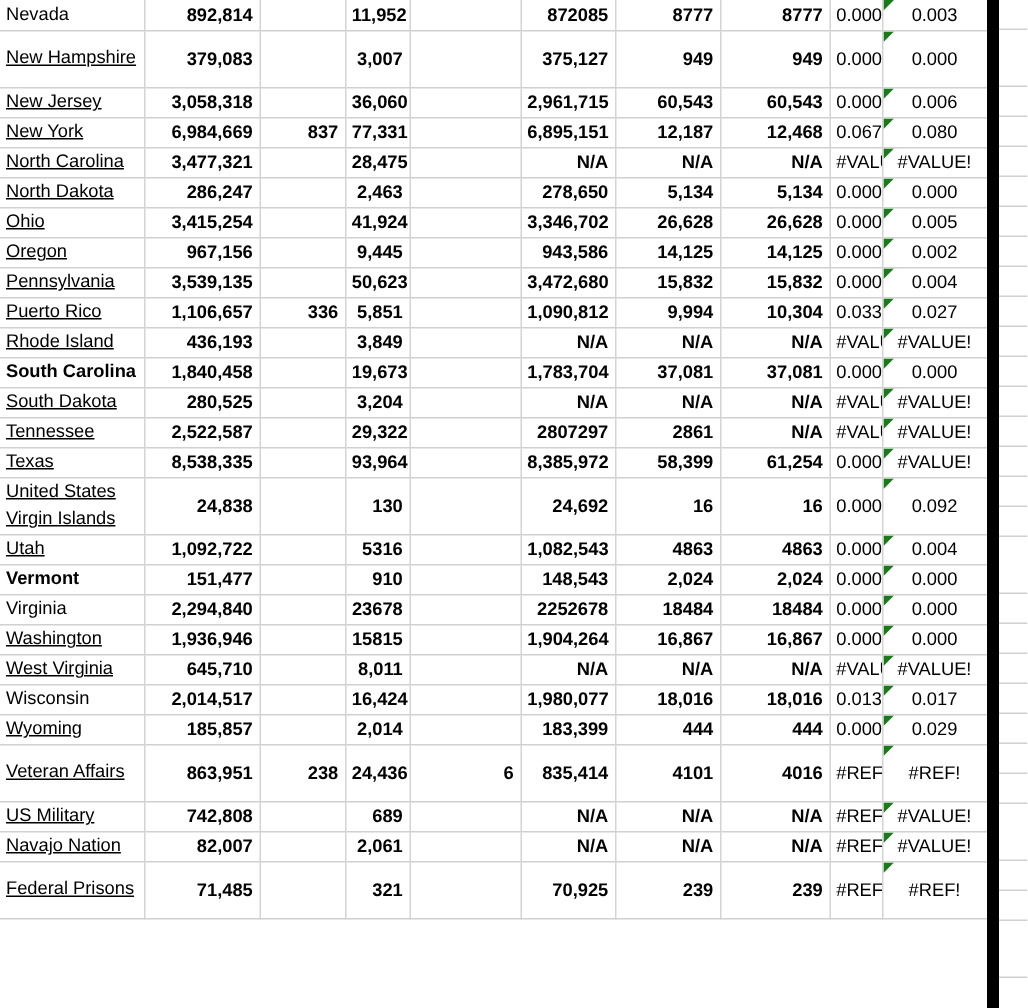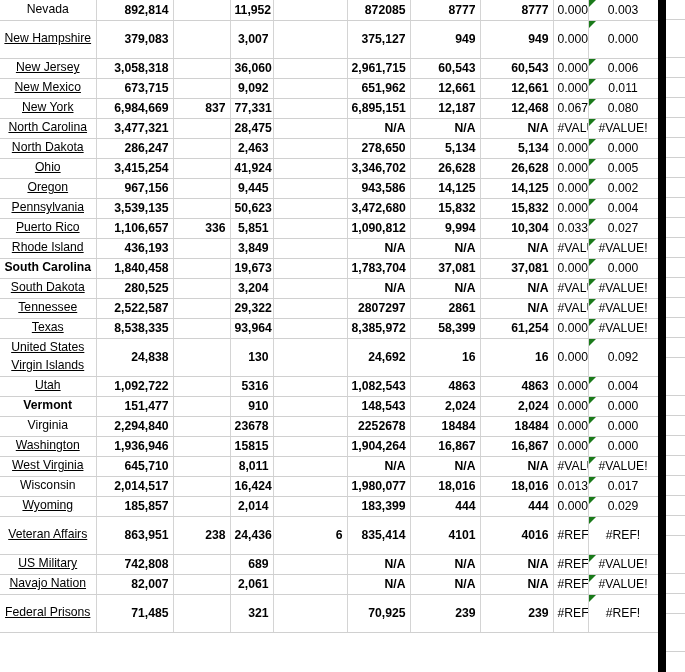--- a/index.html
+++ b/index.html
@@ -43,21 +43,21 @@
   .c2 { width: 57px; }
   .c3 { width: 43px; }
   .c4 { width: 74px; }
   .c5 { width: 63px; }
   .c6 { width: 70px; }
   .c7 { width: 73px; }
   .c8 { width: 35px; }
   .c9 { width: 70px; }
 
   td.name {
-    text-align: center;
+    text-align: left;
     border-right: 1px solid #c9c9c9;
     margin-top: 40px;
   }
   td.num {
     text-align: right;
     font-weight: bold;
   }
   td.plainnum {
     text-align: right;
   }
@@ -154,34 +154,20 @@
           </td>
           <td class="c1 num">3,058,318</td>
           <td class="c2 plainnum"></td>
           <td class="c3 num">36,060</td>
           <td class="c4 plainnum"></td>
           <td class="c5 num">2,961,715</td>
           <td class="c6 num">60,543</td>
           <td class="c7 num">60,543</td>
           <td class="c8 plainnum">0.000</td>
           <td class="c9 plainnum hascomment">0.006</td>
-        </tr>
-        <tr>
-          <td class="c0 name">
-            <span class="wrap underline">New Mexico</span>
-          </td>
-          <td class="c1 num">673,715</td>
-          <td class="c2 plainnum"></td>
-          <td class="c3 num">9,092</td>
-          <td class="c4 plainnum"></td>
-          <td class="c5 num italic">651,962</td>
-          <td class="c6 num">12,661</td>
-          <td class="c7 num">12,661</td>
-          <td class="c8 plainnum">0.000</td>
-          <td class="c9 plainnum hascomment">0.011</td>
         </tr>
         <tr>
           <td class="c0 name">
             <span class="wrap underline">New York</span>
           </td>
           <td class="c1 num">6,984,669</td>
           <td class="c2 num">837</td>
           <td class="c3 num">77,331</td>
           <td class="c4 plainnum"></td>
           <td class="c5 num">6,895,151</td>

